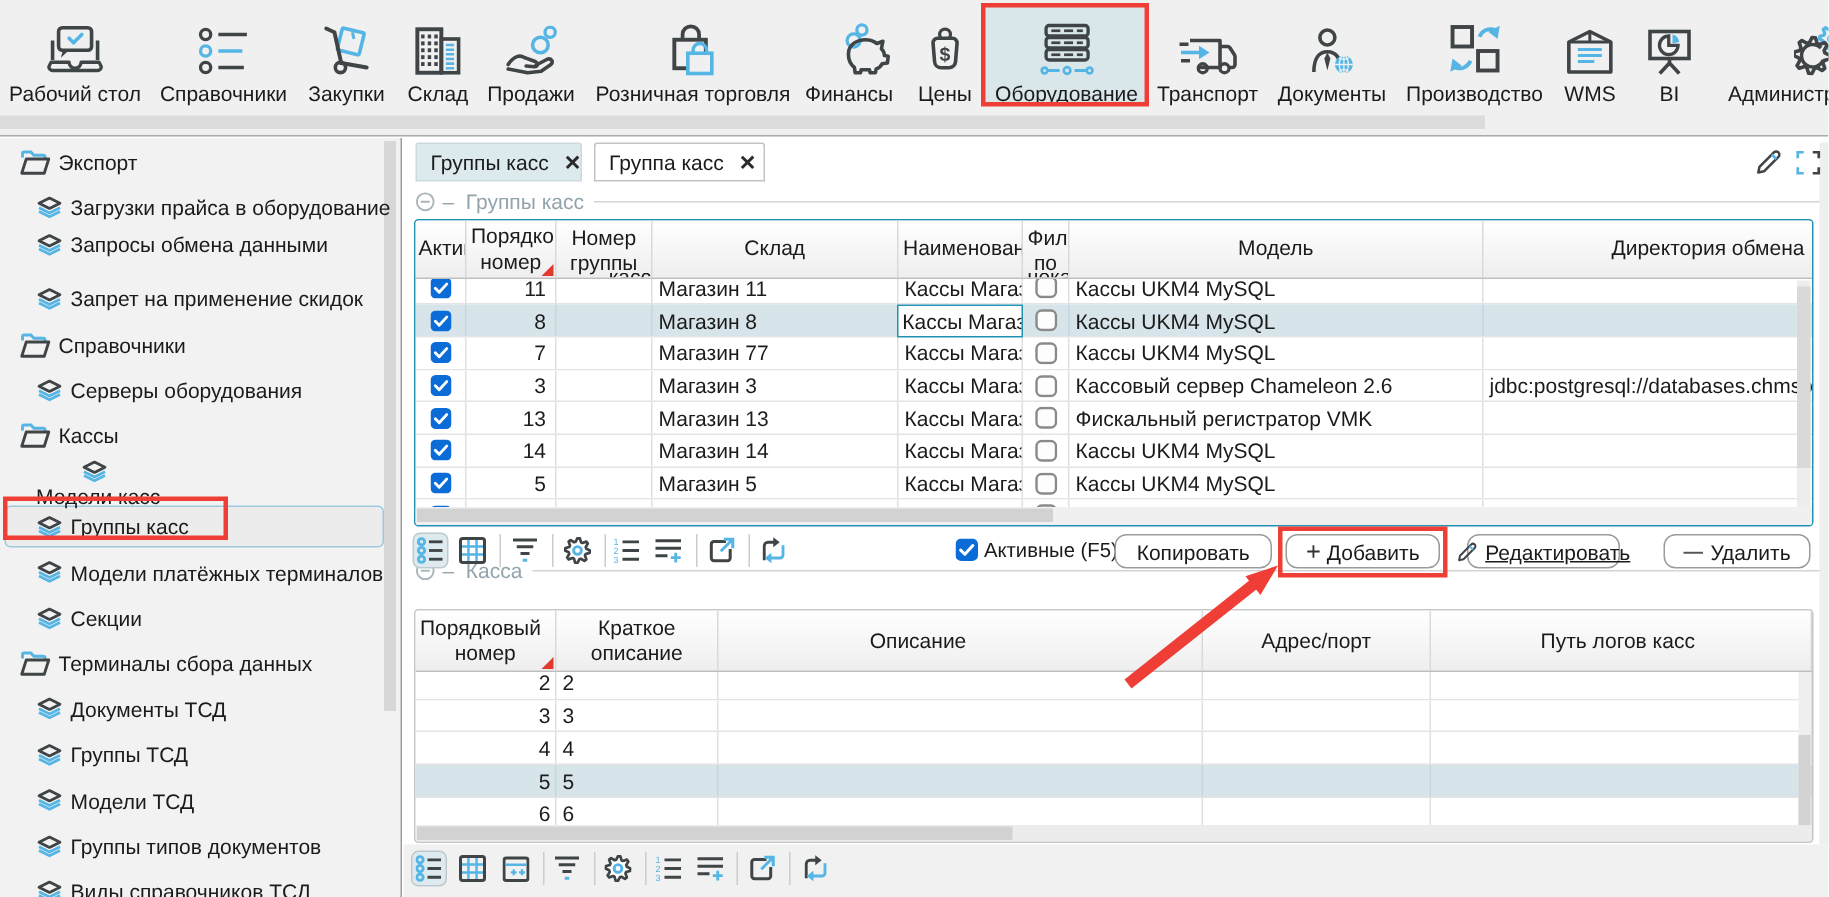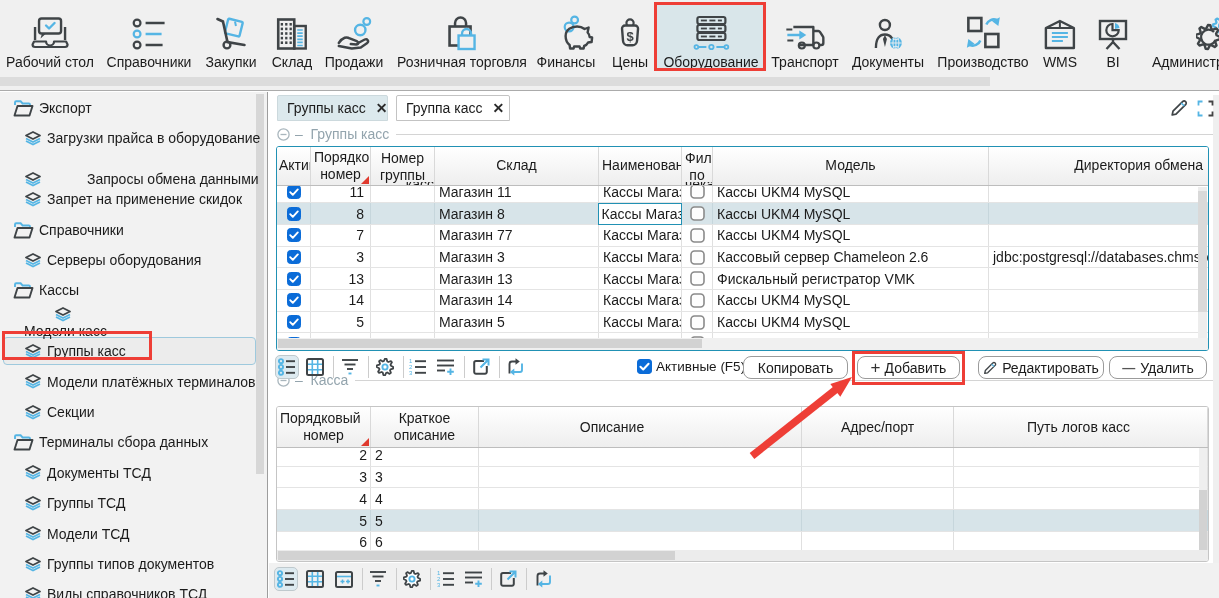--- a/index.html
+++ b/index.html
@@ -256,21 +256,21 @@
     <span>Экспорт</span>
   </div>
 <div class="titem" style="left:24px; top:123.4px;">
     <svg width="18" height="17" viewBox="0 0 18 17" fill="none">
     <path d="M2 11 L9 14.5 L16 11" stroke="#55b5e4" stroke-width="1.8" fill="none"></path>
     <path d="M2 8.5 L9 12 L16 8.5" stroke="#55b5e4" stroke-width="1.8" fill="none"></path>
     <path d="M9 2 L16 5.5 L9 9 L2 5.5 Z" stroke="#3f4447" stroke-width="1.8" fill="#f2f2f2" stroke-linejoin="round"></path>
     </svg>
     <span>Загрузки прайса в оборудование</span>
   </div>
-<div class="titem" style="left:24px; top:164px;gap:40px;">
+<div class="titem" style="left:24px; top:148px;">
     <svg width="18" height="17" viewBox="0 0 18 17" fill="none">
     <path d="M2 11 L9 14.5 L16 11" stroke="#55b5e4" stroke-width="1.8" fill="none"></path>
     <path d="M2 8.5 L9 12 L16 8.5" stroke="#55b5e4" stroke-width="1.8" fill="none"></path>
     <path d="M9 2 L16 5.5 L9 9 L2 5.5 Z" stroke="#3f4447" stroke-width="1.8" fill="#f2f2f2" stroke-linejoin="round"></path>
     </svg>
     <span>Запросы обмена данными</span>
   </div>
 <div class="titem" style="left:24px; top:184.2px;">
     <svg width="18" height="17" viewBox="0 0 18 17" fill="none">
     <path d="M2 11 L9 14.5 L16 11" stroke="#55b5e4" stroke-width="1.8" fill="none"></path>
@@ -672,21 +672,21 @@
     <polygon points="8.3,10.5 3.8,14 8.3,17.5" fill="#55b5e4"></polygon>
     </svg>
   </div>
 <div class="abs" style="left:637px; top:359px; z-index:2; line-height:0;"><svg width="15" height="15" viewBox="0 0 14 14">
       <rect x="0.5" y="0.5" width="13" height="13" rx="3" fill="#0b6cd8" stroke="#0b6cd8"></rect>
       <path d="M3.2 7.2 L5.8 9.8 L10.8 4.4" stroke="#fff" stroke-width="1.9" fill="none" stroke-linecap="round" stroke-linejoin="round"></path>
     </svg></div>
 <div class="abs" style="left:656px; top:359px; font-size:13.5px; z-index:2;">Активные (F5)</div>
 <div class="btn" style="left:743px; width:105px;">Копировать</div>
 <div class="btn" style="left:857px; width:103px;"><span style="font-size:17px; margin-right:4px; font-weight:400; color:#333;">+</span>Добавить</div>
-<div class="btn" style="left:978px; width:126px;"><span style="margin-right:5px; display:flex;">
+<div class="btn" style="left:978px; width:102px;text-decoration:underline;"><span style="margin-right:5px; display:flex;">
       <svg width="14" height="14" viewBox="0 0 18 18" fill="none">
         <path d="M3 12.2 L12.6 2.6 a2.1 2.1 0 0 1 3 3 L6 15.2 L2.2 16 Z" stroke="#3f4447" stroke-width="1.7" stroke-linejoin="round"></path>
         <path d="M11.2 4 l3 3" stroke="#55b5e4" stroke-width="1.7"></path>
       </svg>
     </span>Редактировать</div>
 <div class="btn" style="left:1109px; width:98px;"><span style="margin-right:5px; color:#555; font-weight:bold; font-size:13px;">—</span>Удалить</div>
 <div class="grp" style="left:277px; top:372px; width:936px;">
     <svg width="13" height="13" viewBox="0 0 13 13" fill="none">
       <circle cx="6.5" cy="6.5" r="5.6" stroke="#a9b6bd" stroke-width="1.3"></circle>
       <line x1="3.5" y1="6.5" x2="9.5" y2="6.5" stroke="#a9b6bd" stroke-width="1.3"></line>

